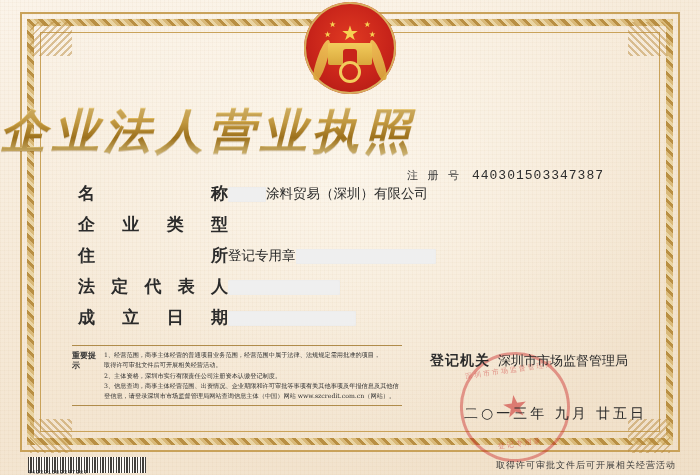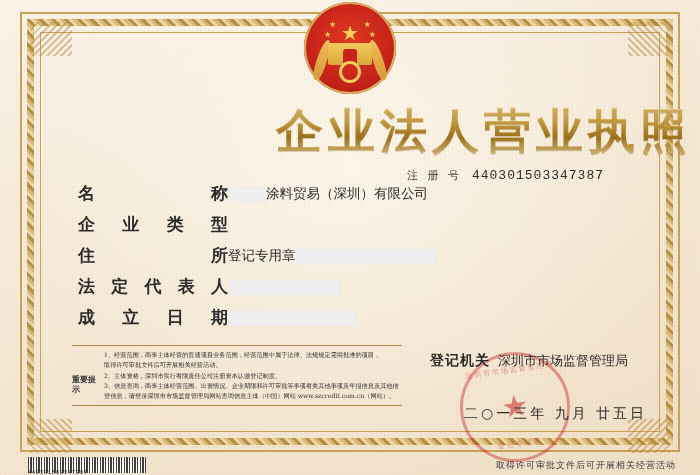--- a/index.html
+++ b/index.html
@@ -136,33 +136,34 @@
     background: linear-gradient(#f2cc5c, #d9a73c);
     border-radius: 50% 50% 40% 40%;
     opacity: .9;
   }
   #emblem .sheaf-l { left: 2px; transform: rotate(18deg); }
   #emblem .sheaf-r { right: 2px; transform: rotate(-18deg); }
 
   
   #title {
     position: absolute;
-    left: 0; right: 8px;
+    left: 0; right: 0;
     top: 100px;
-    text-align: right;
+    text-align: left;
     font-family: "DejaVu Serif", serif;
     font-weight: bold;
     font-size: 47px;
     letter-spacing: 5px;
     color: #caa13f;
     background: linear-gradient(#f3dc9a 0%, #d9b052 35%, #a87b22 60%, #e5cf8c 85%);
     -webkit-background-clip: text;
     background-clip: text;
     -webkit-text-fill-color: transparent;
     text-shadow: 0 1px 0 rgba(120,80,10,0.25);
+    font-style: italic;
   }
   
   #reg-row {
     position: absolute;
     right: 96px;
     top: 168px;
     display: flex;
     align-items: baseline;
     gap: 10px;
     font-family: "DejaVu Serif", serif;
@@ -231,21 +232,20 @@
     padding: 4px 0;
   }
   #notice-title {
     width: 26px;
     font-family: "DejaVu Serif", serif;
     font-size: 8px;
     line-height: 1.25;
     color: #333;
     font-weight: bold;
     letter-spacing: 0;
-    margin-top: 24px;
   }
   #notice-body {
     flex: 1;
     font-family: "DejaVu Serif", serif;
     font-size: 6.2px;
     line-height: 1.5;
     color: #2e2e2e;
   }
   #notice-body div { margin-bottom: 1px; }
 

